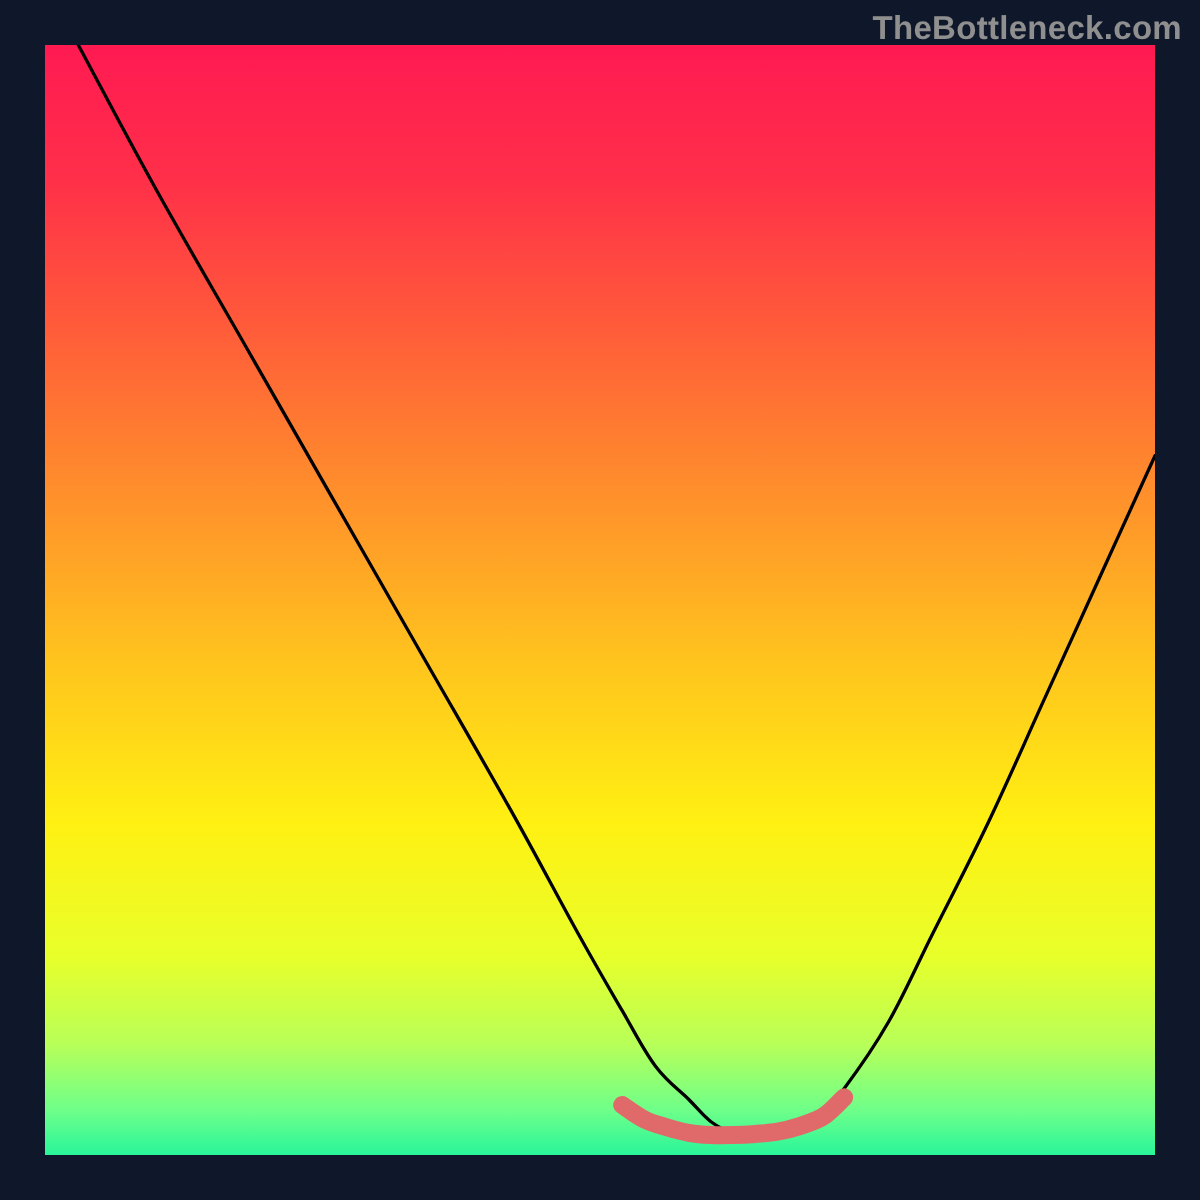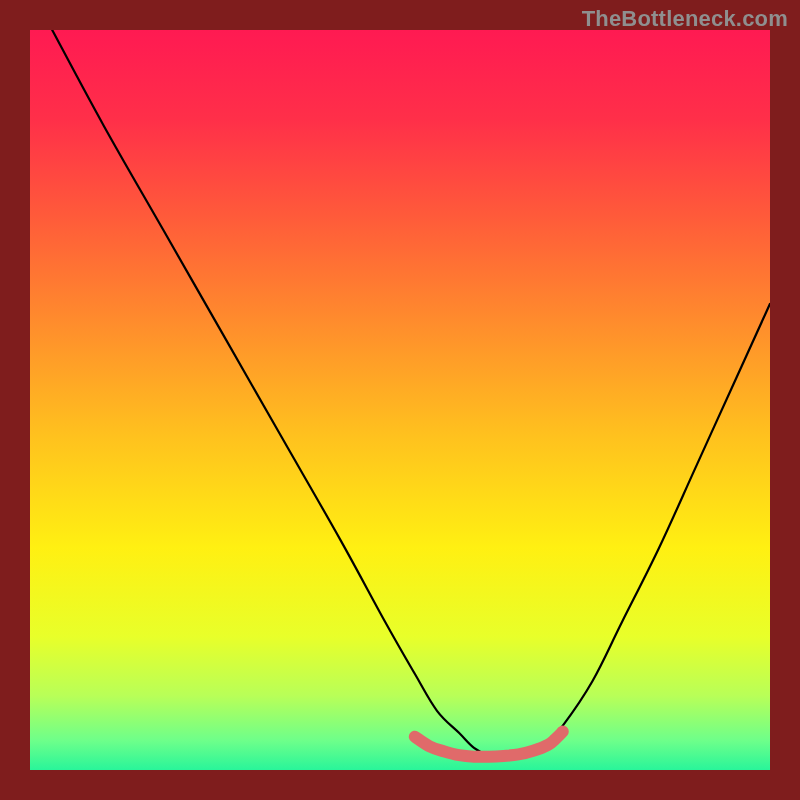--- a/index.html
+++ b/index.html
@@ -9,21 +9,21 @@
     height: 800px;
     background: #000;
     overflow: hidden;
   }
   .frame {
     position: absolute;
     left: 0;
     top: 0;
     width: 800px;
     height: 800px;
-    background: #7f1d1d;
+    background: #0f172a;
   }
   .plot {
     position: absolute;
     left: 30px;
     top: 30px;
     width: 740px;
     height: 740px;
     overflow: hidden;
   }
   .watermark {

